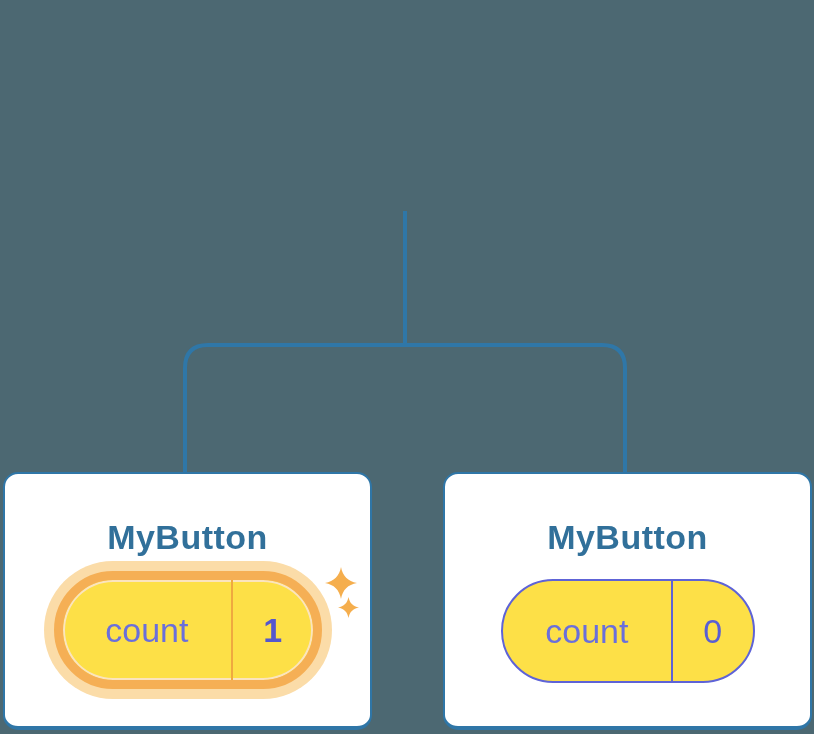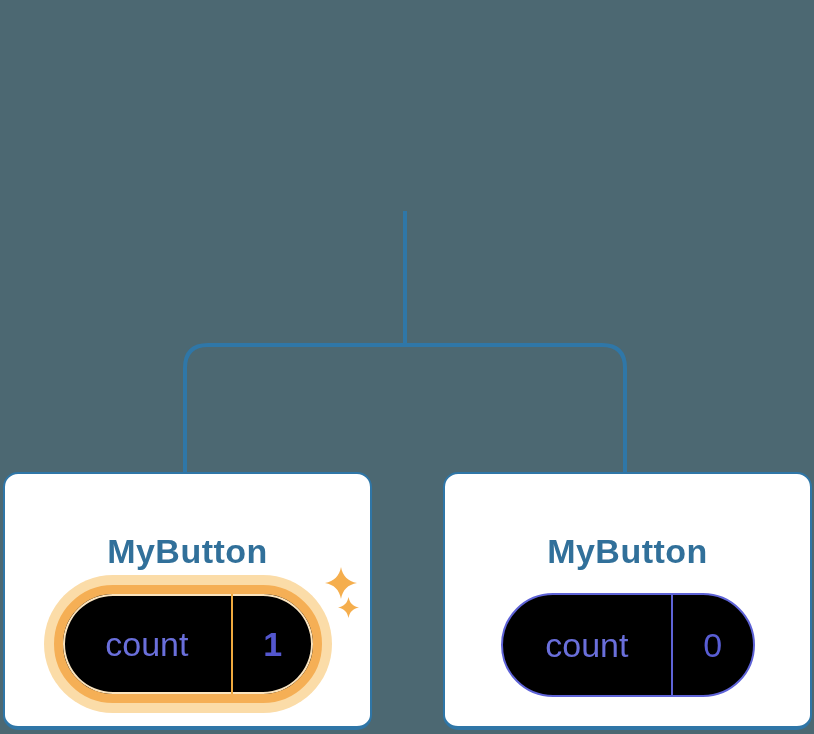--- a/index.html
+++ b/index.html
@@ -25,32 +25,32 @@
     display:flex;flex-direction:column;align-items:center;
   }
   #root-card{left:218px;top:3px;width:373px;height:210px;justify-content:center;}
   #child-card-0{left:3px;top:472px;width:369px;height:258px;}
   #child-card-1{left:443px;top:472px;width:369px;height:258px;}
 
   .root-title{
     font-size:38px;font-weight:700;color:#33719D;letter-spacing:0.5px;
   }
   .node-title{
-    margin-top:58px;
+    margin-top:44px;
     font-size:34px;font-weight:700;color:#31709A;letter-spacing:0.5px;
   }
 
   
   .pill{
     box-sizing:border-box;
     width:254px;height:104px;
     margin-top:22px;
     border:2px solid #5E63D7;
     border-radius:999px;
-    background:#000000;
+    background:#fde047;
     display:flex;align-items:stretch;
     overflow:hidden;
   }
   .pill-label-cell{
     flex:17 0 0;
     display:flex;align-items:center;justify-content:center;
   }
   .pill-value-cell{
     flex:8 0 0;
     border-left:2px solid #5E63D7;

